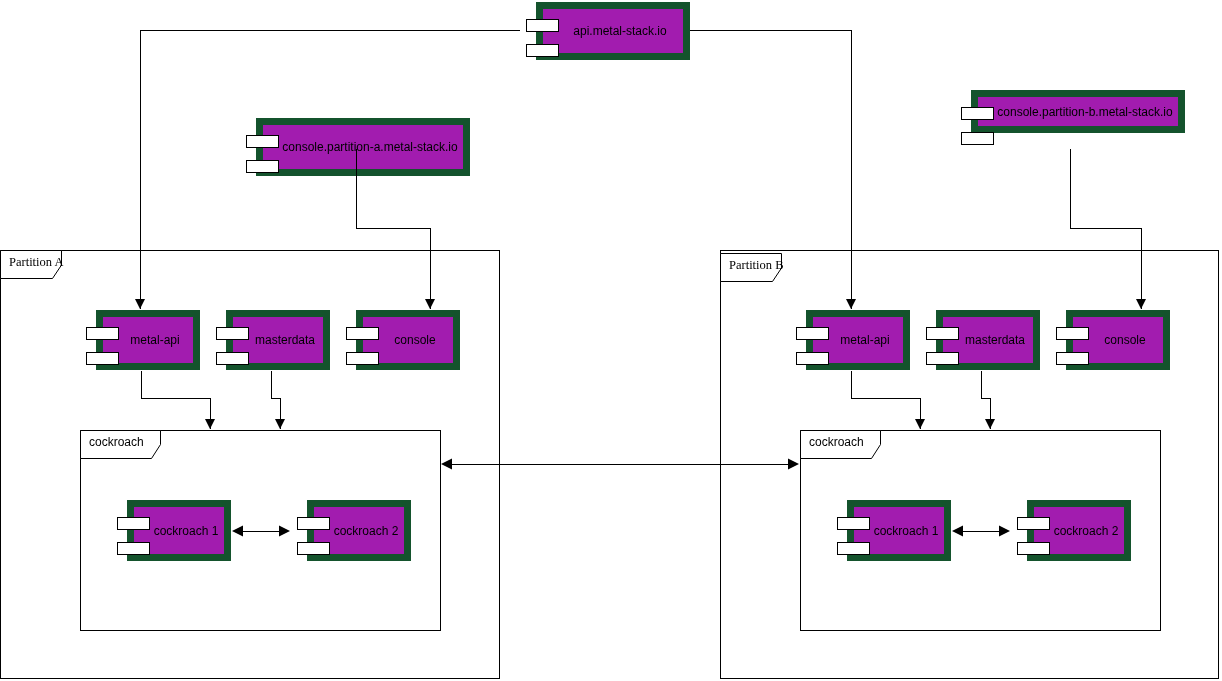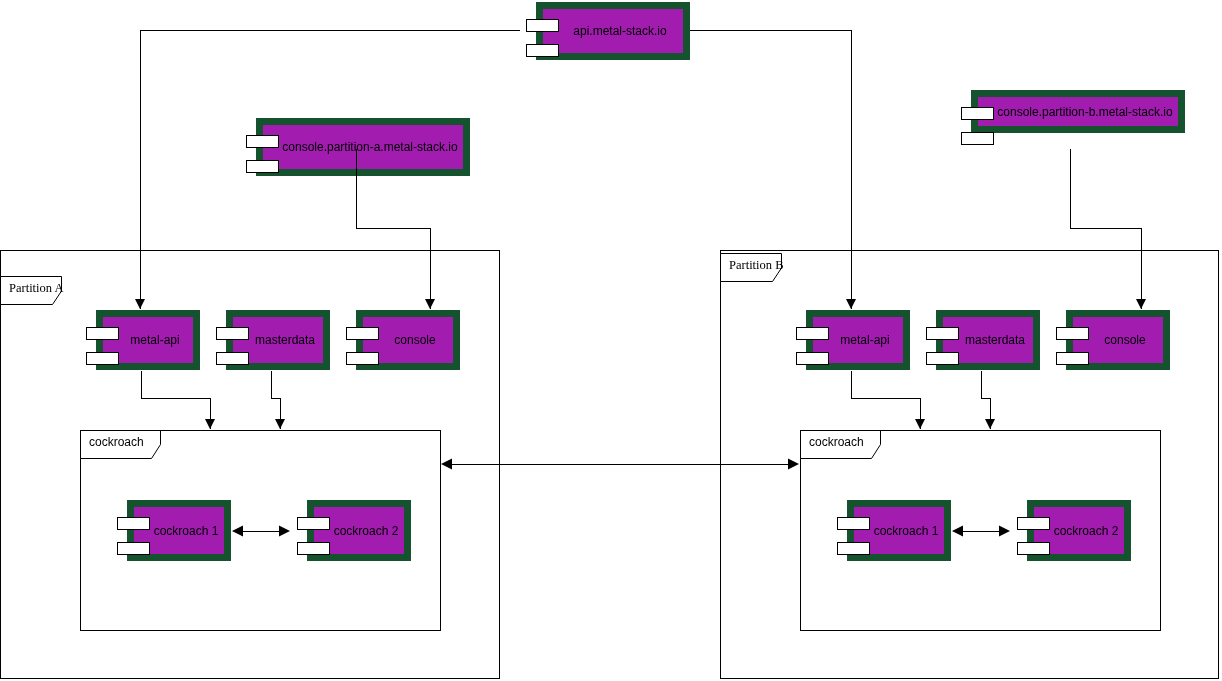--- a/index.html
+++ b/index.html
@@ -36,21 +36,21 @@
   svg.edges polygon.head{fill:#000;stroke:none;}
 </style>
 </head>
 <body>
 
 <div class="canvas">
 
   <div class="frame" style="left:0px;top:250px;width:500px;height:429px;"></div>
   <div class="frame" style="left:720px;top:250px;width:499px;height:429px;"></div>
 
-  <div class="tab" style="left:0px;top:250px;margin-top:26px;">
+  <div class="tab" style="left:0px;top:250px;">
     <svg width="63" height="30" viewBox="0 0 63 30">
       <path d="M0.5 0.5 H61.5 V15 L52.5 28.5 H0.5 Z" fill="#ffffff" stroke="#000000"></path>
     </svg>
     <span class="tab-label serif">Partition A</span>
   </div>
   <div class="tab" style="left:720px;top:253px;">
     <svg width="63" height="30" viewBox="0 0 63 30">
       <path d="M0.5 0.5 H61.5 V15 L52.5 28.5 H0.5 Z" fill="#ffffff" stroke="#000000"></path>
     </svg>
     <span class="tab-label serif">Partition B</span>

